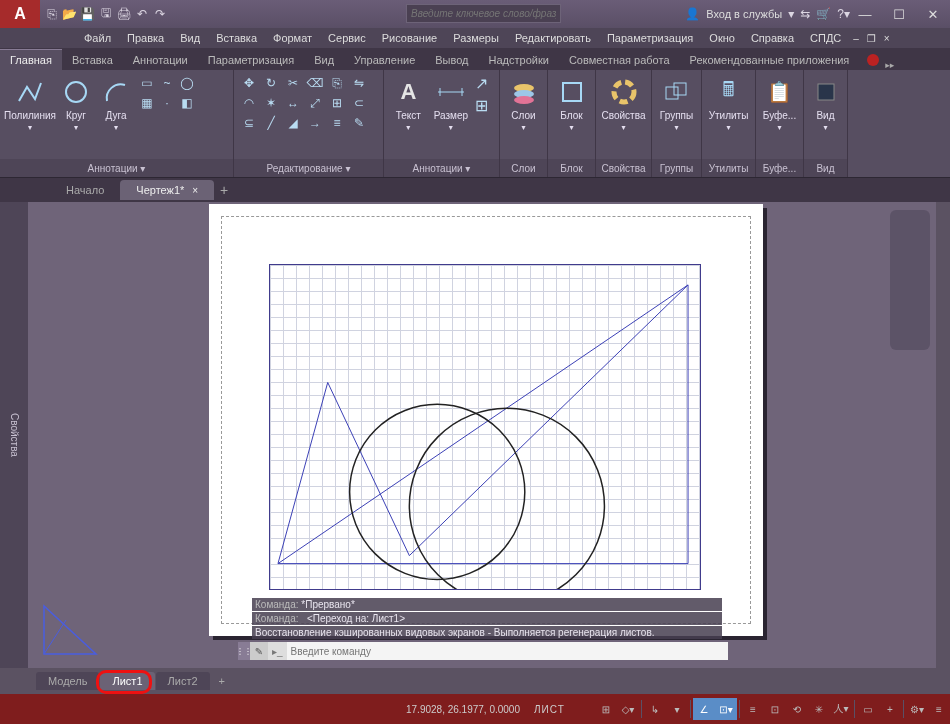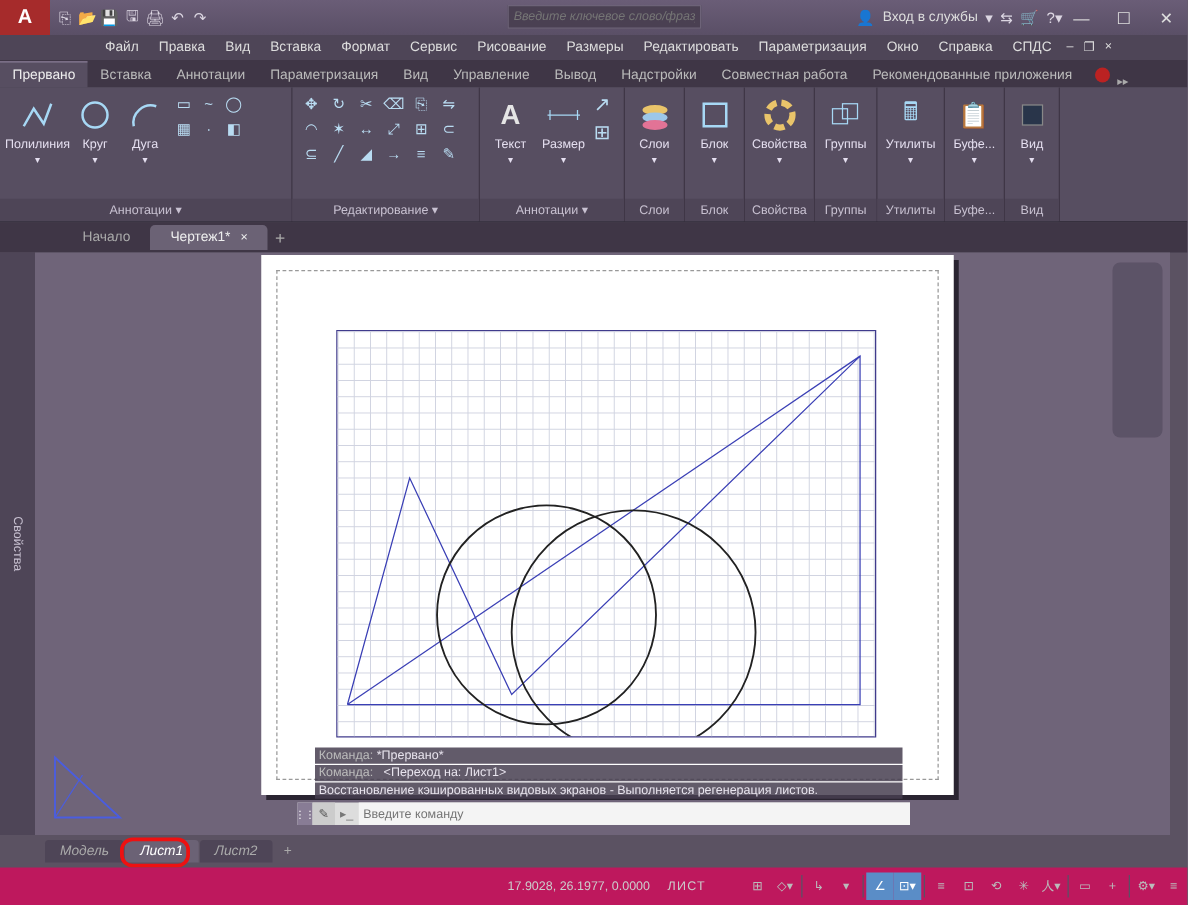--- a/index.html
+++ b/index.html
@@ -58,26 +58,26 @@
 
 .cmd-history { position: absolute; left: 252px; bottom: 84px; width: 470px; font-size: 10px; color: #e8e4ee; }
 .cmd-history .line { background: rgba(70,62,80,0.85); margin-bottom: 1px; padding: 1px 3px; }
 .cmd-history .label { color: #bbb; }
 .cmd-bar { position: absolute; left: 238px; bottom: 64px; width: 490px; height: 18px; background: #ddd; display: flex; align-items: center; font-size: 10px; }
 .cmd-bar .handle { width: 12px; background: #887c95; height: 100%; display: flex; align-items: center; justify-content: center; color: #fff; font-size: 8px; }
 .cmd-bar .tool { width: 18px; text-align: center; color: #555; background: #ccc; height: 100%; display: flex; align-items: center; justify-content: center; cursor: pointer; }
 .cmd-bar input { flex: 1; border: none; background: #f4f4f4; font-size: 10px; padding: 0 4px; color: #888; height: 100%; }
 
 .layout-tabs { position: absolute; left: 36px; bottom: 32px; height: 22px; display: flex; align-items: center; font-size: 11px; color: #aaa; }
-.layout-tabs .ltab { padding: 3px 12px; cursor: pointer; background: #4e4557; border-radius: 3px 3px 0 0; margin-right: 1px; font-style: italic; }
+.layout-tabs .ltab { padding: 3px 12px; cursor: pointer; background: #4e4557; border-radius: 3px 3px 0 0; margin-right: 1px; }
 .layout-tabs .ltab.hl { background: #6b6275; color: #fff; }
 .layout-tabs .plus { padding: 2px 8px; cursor: pointer; }
 .hl-ring { position: absolute; border: 3px solid #e11; border-radius: 10px; pointer-events: none; }
 
-.status { position: absolute; left: 0; bottom: 0; right: 0; height: 30px; background: #be185d; display: flex; align-items: center; color: #ccc; font-size: 10px; }
+.status { position: absolute; left: 0; bottom: 0; right: 0; height: 30px; background: #7f1d1d; display: flex; align-items: center; color: #ccc; font-size: 10px; }
 .status .coords { margin-left: 400px; padding: 0 6px; }
 .status .space { padding: 0 8px; letter-spacing: 1px; }
 .status .sb { display: flex; margin-left: auto; align-items: center; }
 .status .sb .b { width: 22px; height: 22px; display: flex; align-items: center; justify-content: center; cursor: pointer; color: #bbb; }
 .status .sb .b.on { background: #5a8dc7; color: #fff; }
 .status .sb .sep { width: 1px; height: 18px; background: #5a5065; margin: 0 2px; }
 
 svg { display: block; }
 </style>
 </head>
@@ -126,21 +126,21 @@
   <span>Справка</span>
   <span>СПДС</span>
   <div class="wmin">
     <span>–</span>
     <span>❐</span>
     <span>×</span>
   </div>
 </div>
 
 <div class="ribbon-tabs">
-  <div class="rtab active">Прервано</div>
+  <div class="rtab active">Главная</div>
   <div class="rtab">Вставка</div>
   <div class="rtab">Аннотации</div>
   <div class="rtab">Параметризация</div>
   <div class="rtab">Вид</div>
   <div class="rtab">Управление</div>
   <div class="rtab">Вывод</div>
   <div class="rtab">Надстройки</div>
   <div class="rtab">Совместная работа</div>
   <div class="rtab">Рекомендованные приложения</div>
   <div class="dot"></div>

